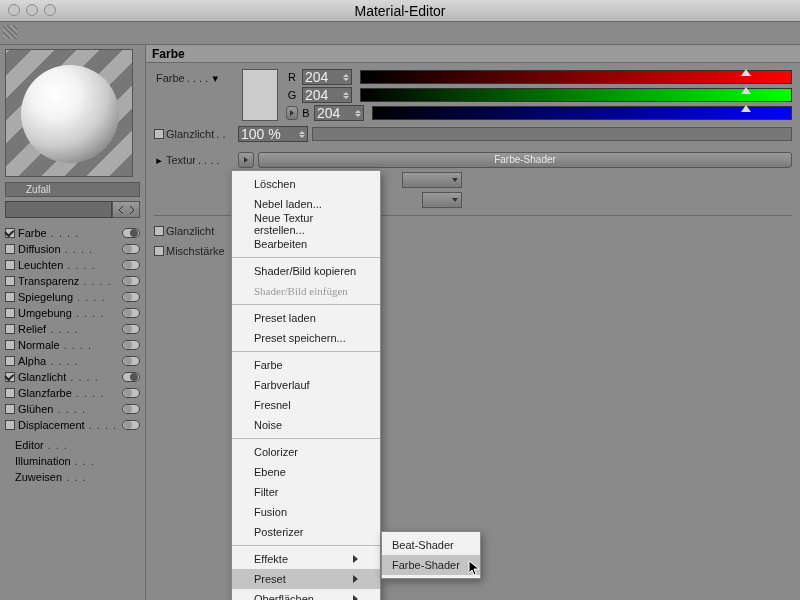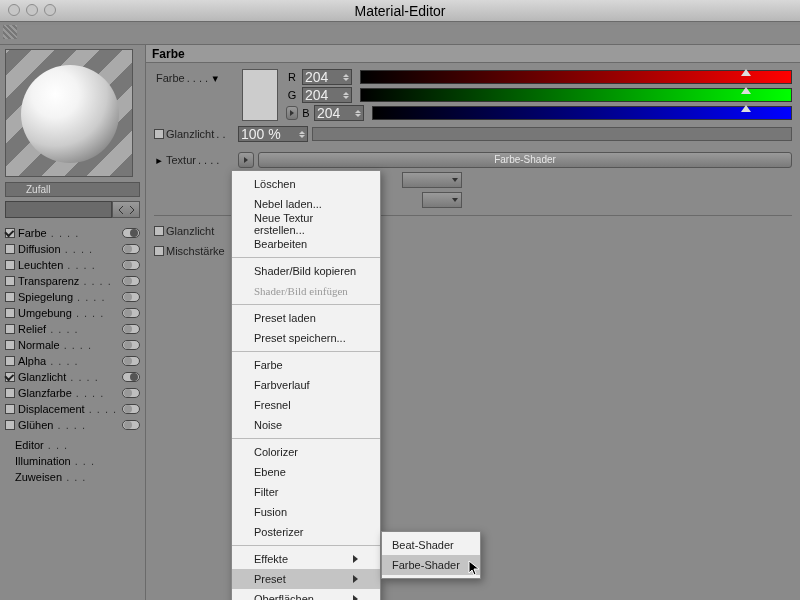--- a/index.html
+++ b/index.html
@@ -177,26 +177,26 @@
           <span class="lbl">Glanzlicht<span class="dots"> . . . .</span></span>
           <span class="sw on"></span>
         </div>
         <div class="channel">
           <span class="cb "></span>
           <span class="lbl">Glanzfarbe<span class="dots"> . . . .</span></span>
           <span class="sw off"></span>
         </div>
         <div class="channel">
           <span class="cb "></span>
+          <span class="lbl">Glühen<span class="dots"> . . . .</span></span>
+          <span class="sw off"></span>
+        </div>
+        <div class="channel">
+          <span class="cb "></span>
           <span class="lbl">Displacement<span class="dots"> . . . .</span></span>
-          <span class="sw off"></span>
-        </div>
-        <div class="channel">
-          <span class="cb "></span>
-          <span class="lbl">Glühen<span class="dots"> . . . .</span></span>
           <span class="sw off"></span>
         </div>
       </div>
     <div id="extras" style="margin-top:2px">
         <div class="channel">
           <span class="lbl indent">Editor<span class="dots"> . . .</span></span>
         </div>
         <div class="channel">
           <span class="lbl indent">Illumination<span class="dots"> . . .</span></span>
         </div>

